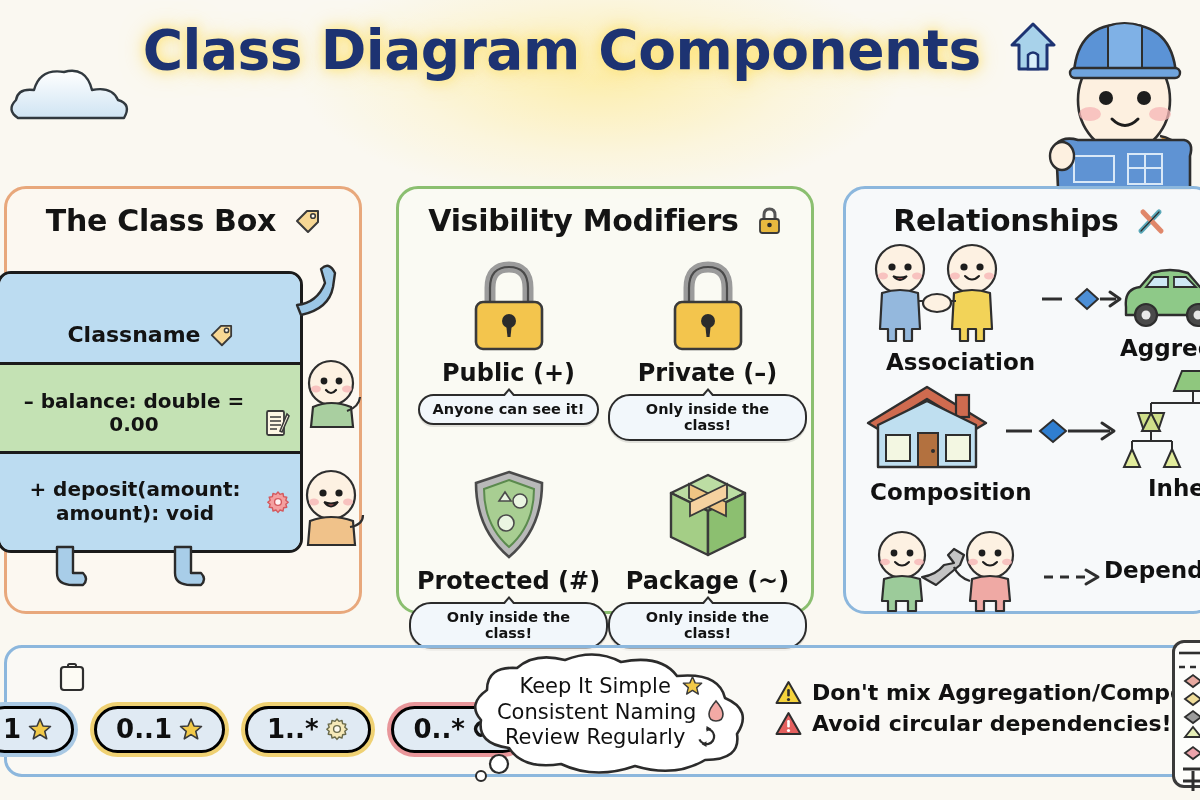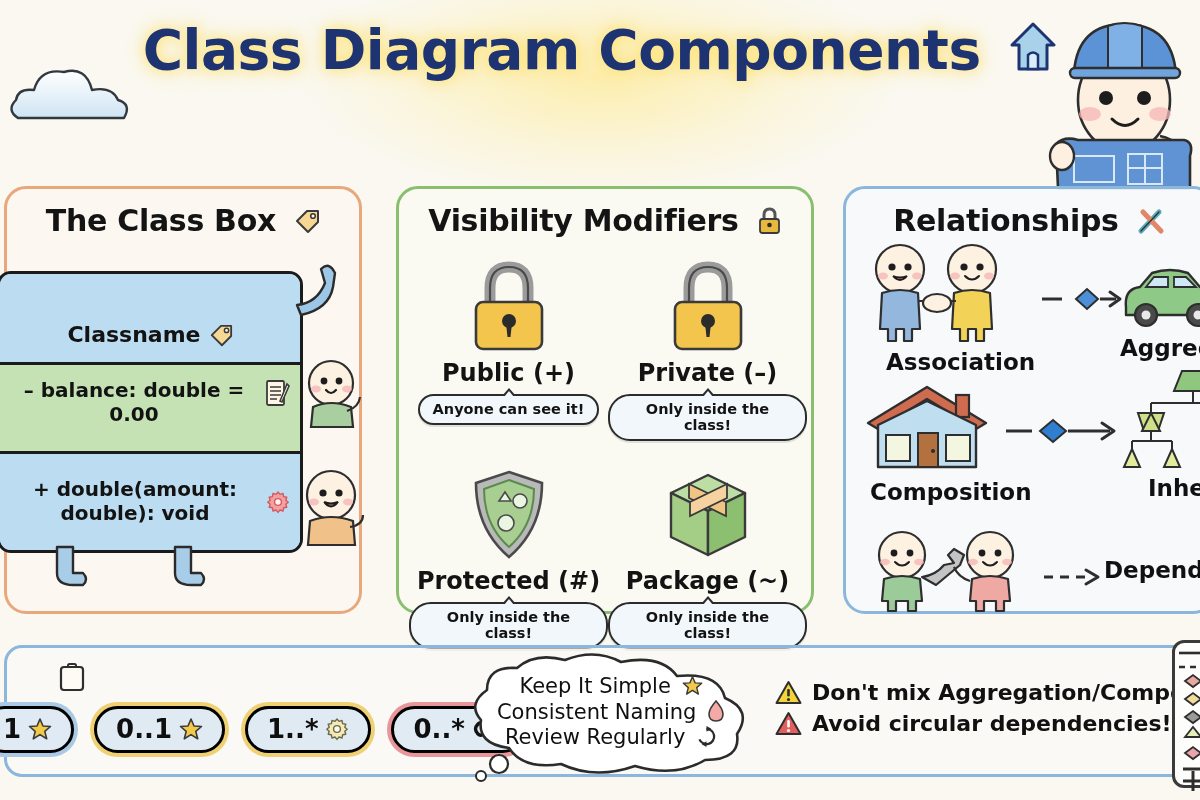--- a/index.html
+++ b/index.html
@@ -70,21 +70,21 @@
     background: #cfe6f5;
   }
   .cb-row {
     padding: 14px 10px;
     text-align: center;
     font-size: 22px; font-weight: bold; color: #131313;
     line-height: 1.18;
   }
   .cb-name { background: #bcdcf1; height: 88px; display:flex; align-items:flex-end; justify-content:center; }
   .cb-attr { background: #c4e2b4; border-top: 3px solid #1b1b1b; border-bottom: 3px solid #1b1b1b;
-             height: 92px; display:flex; align-items:flex-start; justify-content:center; font-size:20px;}
+             height: 92px; display:flex; align-items:flex-end; justify-content:center; font-size:20px;}
   .cb-meth { background: #bcdcf1; height: 96px; display:flex; align-items:center; justify-content:center; font-size:20px;}
   .cb-legs { position:absolute; left:-10px; top:358px; width:306px; height:46px; }
   .cb-arm  { position:absolute; }
 
   .peeker { position: absolute; }
 
   
   .vis-grid {
     position: absolute; left: 10px; top: 62px; width: 398px;
     display: grid; grid-template-columns: 1fr 1fr; gap: 4px 0;
@@ -237,21 +237,21 @@
               <line x1="5" y1="8" x2="16" y2="8"></line>
                 <line x1="5" y1="12" x2="16" y2="12"></line>
               <line x1="5" y1="16" x2="16" y2="16"></line>
                 <line x1="5" y1="20" x2="12" y2="20"></line>
             </g>
             <path d="M22 5 L15 22 L17 23 L24 7 Z" fill="#fdf6e4" stroke="#3a3a3a" stroke-width="1.6"></path>
           </svg>
         </span>
       </div>
       <div class="cb-row cb-meth">
-        <span>+ double(amount: double): void</span>
+        <span>+ deposit(amount: amount): void</span>
         <span style="display:inline-block;margin-left:6px;vertical-align:-5px">
           <svg width="24" height="24" viewBox="0 0 24 24">
             <path d="M12 2 l2 2.4 3-1 .6 3.2 3.2.6 -1 3 2.4 2 -2.4 2 1 3 -3.2.6 -.6 3.2 -3-1 -2 2.4 -2-2.4 -3 1 -.6-3.2 -3.2-.6 1-3 -2.4-2 2.4-2 -1-3 3.2-.6 .6-3.2 3 1z" fill="#f4a0a0" stroke="#d4595e" stroke-width="1.4" stroke-linejoin="round"></path>
             <circle cx="12" cy="12" r="3.4" fill="#fff4f4" stroke="#d4595e" stroke-width="1.4"></circle>
           </svg>
         </span>
       </div>
     </div>
 
     <svg class="cb-legs" viewBox="0 0 306 46">

